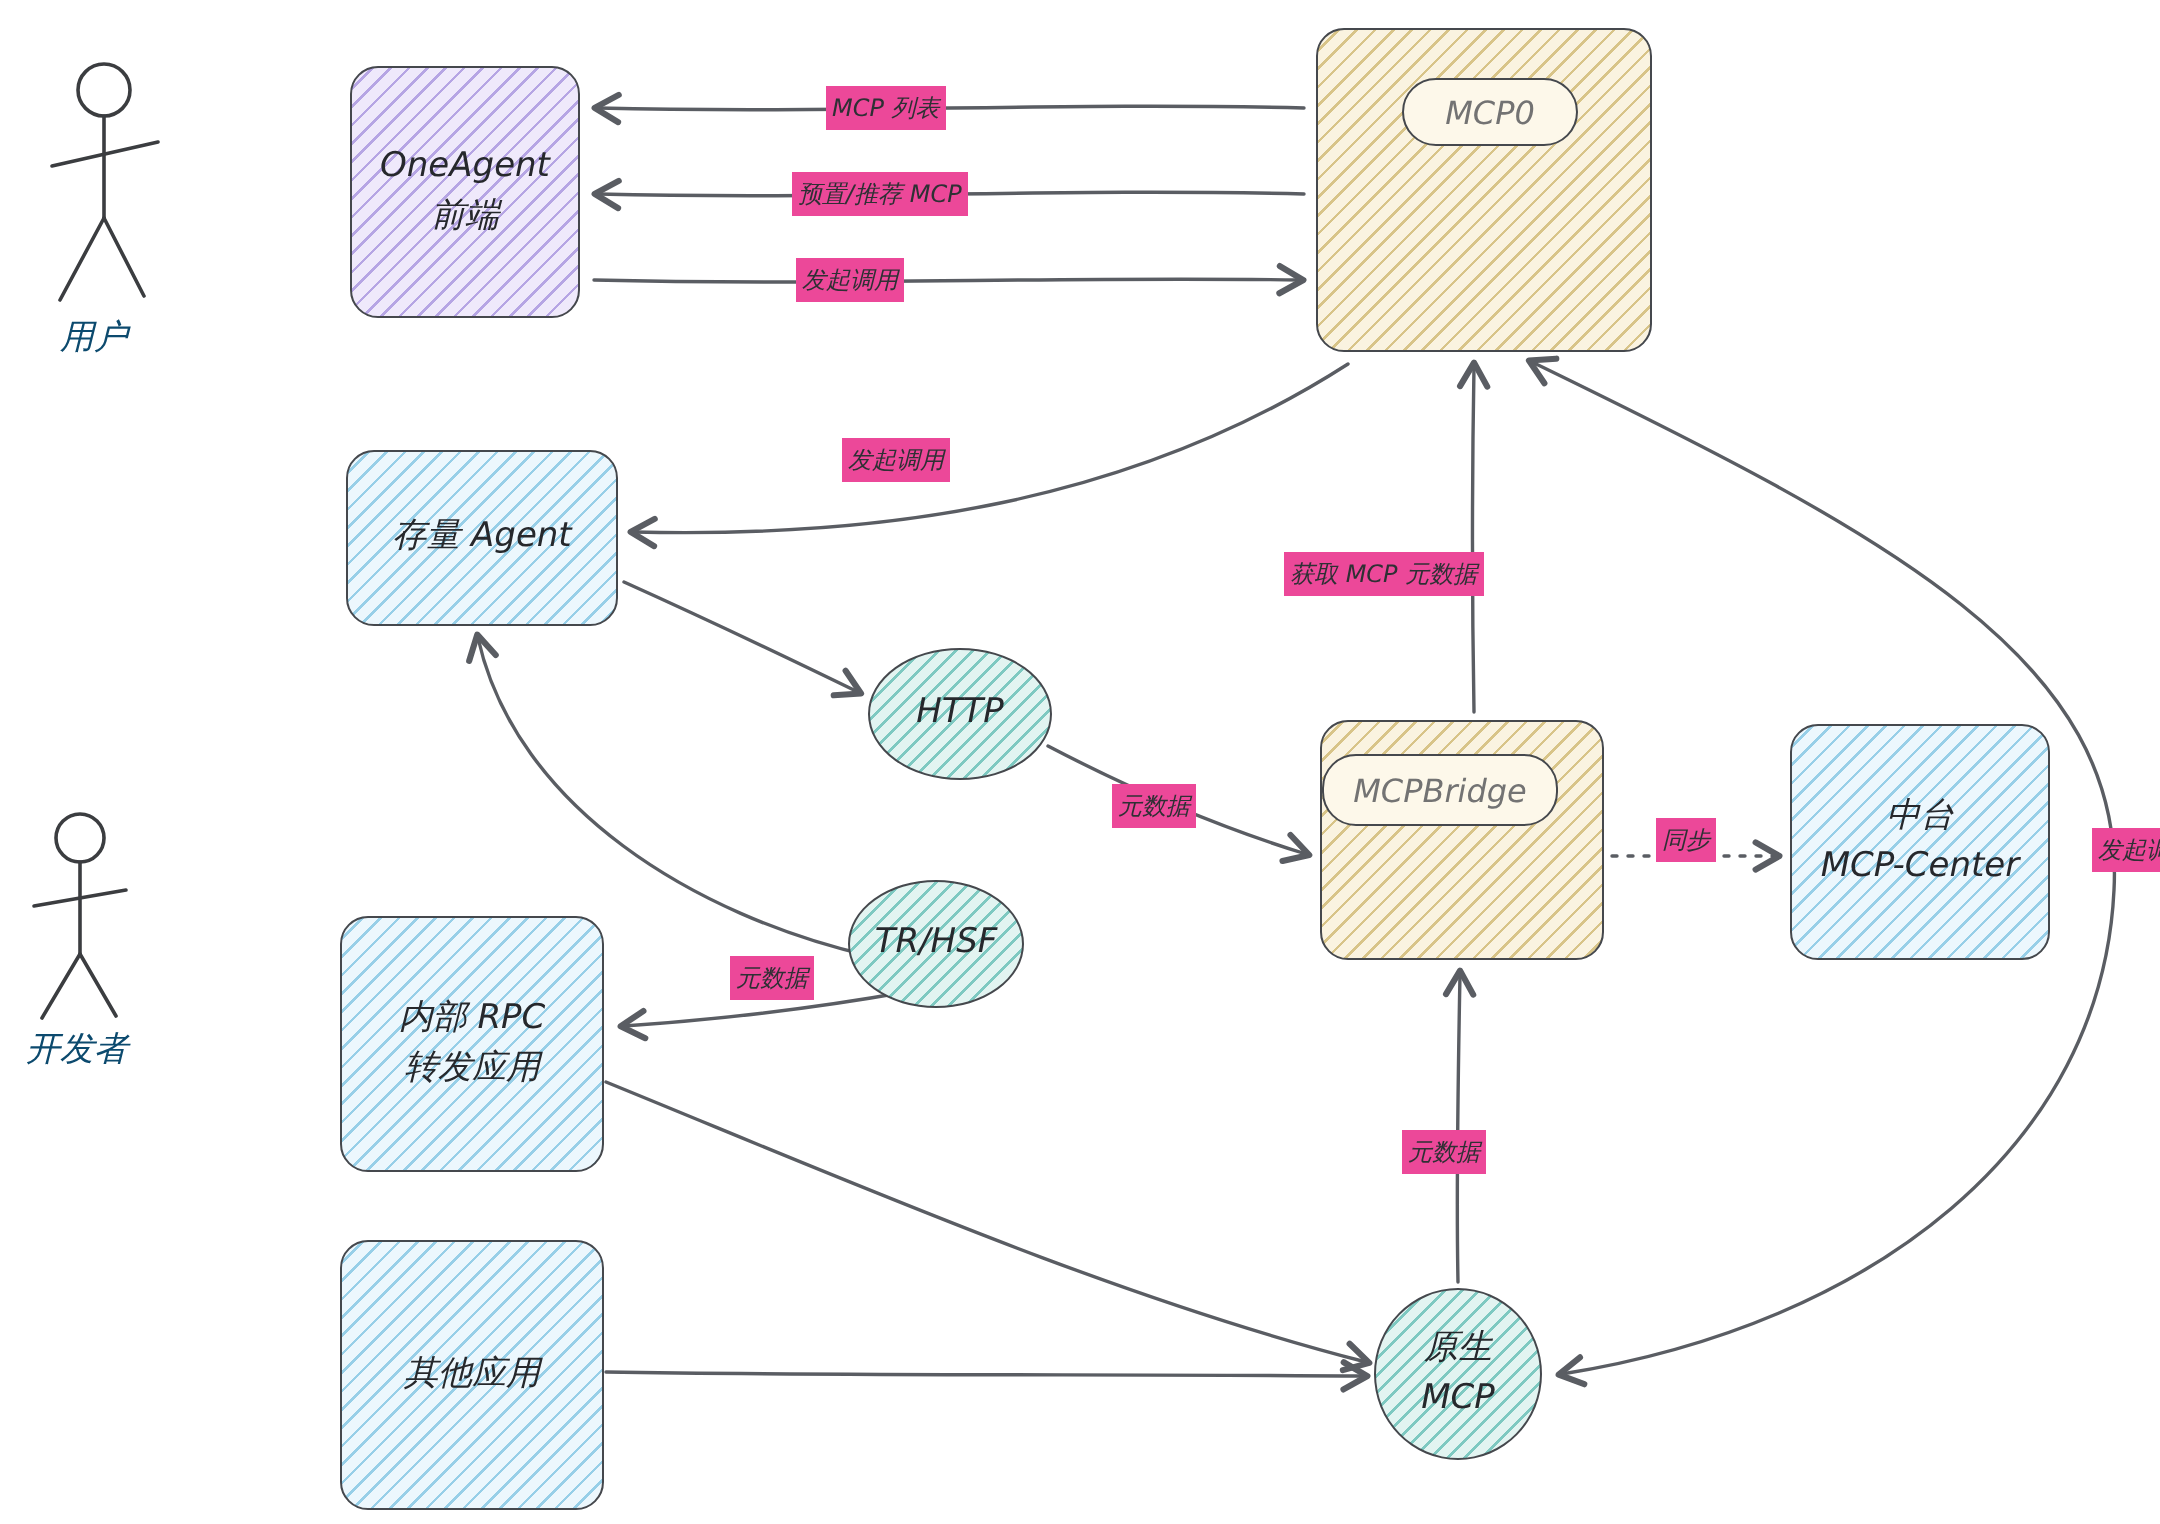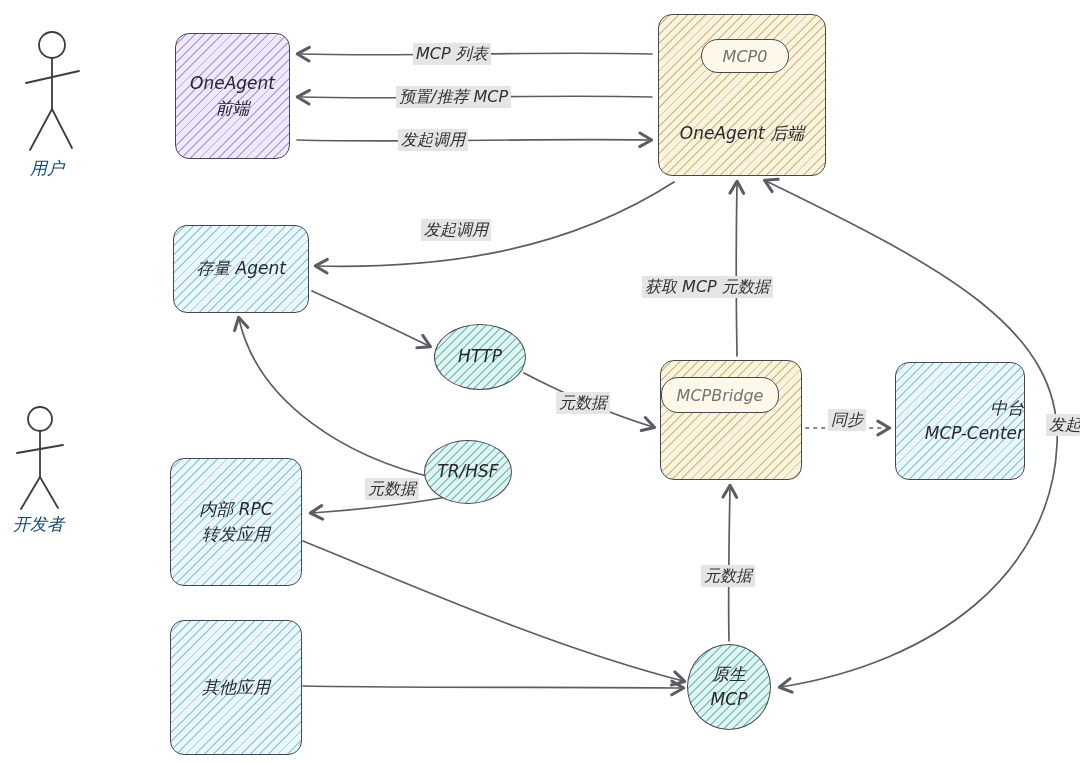--- a/index.html
+++ b/index.html
@@ -21,22 +21,22 @@
   .hatch-blue{background-color:#ecf7fd;background-image:repeating-linear-gradient(135deg,#97cfe8 0,#97cfe8 1.3px,transparent 1.3px,transparent 6.5px);}
   .hatch-tan{background-color:#faf3e0;background-image:repeating-linear-gradient(135deg,#d8c488 0,#d8c488 1.3px,transparent 1.3px,transparent 6.5px);}
   .hatch-teal{background-color:#e2f4f1;background-image:repeating-linear-gradient(135deg,#7ec9c1 0,#7ec9c1 1.3px,transparent 1.3px,transparent 6px);}
   .ellipse{border-radius:50%;}
   .badge{
     position:absolute;border:1.6px solid #45484d;border-radius:17px;background:#fdf8ea;
     display:flex;align-items:center;justify-content:center;
     font-style:italic;font-size:16px;color:#737373;box-sizing:border-box;
   }
   .edge-label{
-    position:absolute;background:#e5e5e5;padding:0 3px;
-    font-style:italic;font-size:16px;color:#2e3034;white-space:nowrap;line-height:22px;
+    position:absolute;background:#ec4899;padding:0 3px;
+    font-style:italic;font-size:12px;color:#2e3034;white-space:nowrap;line-height:22px;
   }
   .actor-label{position:absolute;font-style:italic;font-size:17px;color:#0c4a6e;white-space:nowrap;}
 </style>
 </head>
 <body>
 
 <svg class="wires" width="1080" height="762" viewBox="0 0 1080 762">
   <defs>
     <marker id="arrow" viewBox="0 0 12 12" refX="8" refY="6" markerWidth="12" markerHeight="12" orient="auto-start-reverse">
       <path d="M2,2 L9,6 L2,10" fill="none" stroke="#5a5d63" stroke-width="1.8" stroke-linecap="round" stroke-linejoin="round"></path>
@@ -82,42 +82,41 @@
 
 <div class="node hatch-purple" style="left:175px;top:33px;width:115px;height:126px;">
   <div class="lbl">OneAgent</div>
   <div class="lbl">前端</div>
 </div>
 
 <div class="node hatch-tan" style="left:658px;top:14px;width:168px;height:162px;">
   <div class="badge" style="left:42px;top:24px;width:88px;height:34px;">
     <span>MCP0</span>
   </div>
-  <div class="lbl" style="position:absolute;left:0;right:0;top:106px;">OneAgent 后端</div>
 </div>
 
 <div class="node hatch-blue" style="left:173px;top:225px;width:136px;height:88px;">
   <div class="lbl">存量 Agent</div>
 </div>
 
 <div class="node ellipse hatch-teal" style="left:434px;top:324px;width:92px;height:66px;">
   <div class="lbl">HTTP</div>
 </div>
 
 <div class="node ellipse hatch-teal" style="left:424px;top:440px;width:88px;height:64px;">
   <div class="lbl">TR/HSF</div>
 </div>
 
 <div class="node hatch-tan" style="left:660px;top:360px;width:142px;height:120px;">
   <div class="badge" style="left:0;top:16px;width:118px;height:36px;">
     <span>MCPBridge</span>
   </div>
 </div>
 
-<div class="node hatch-blue" style="left:895px;top:362px;width:130px;height:118px;align-items:flex-end;">
+<div class="node hatch-blue" style="left:895px;top:362px;width:130px;height:118px;">
   <div class="lbl">中台</div>
   <div class="lbl">MCP-Center</div>
 </div>
 
 <div class="node hatch-blue" style="left:170px;top:458px;width:132px;height:128px;">
   <div class="lbl">内部 RPC</div>
   <div class="lbl">转发应用</div>
 </div>
 
 <div class="node hatch-blue" style="left:170px;top:620px;width:132px;height:135px;">

